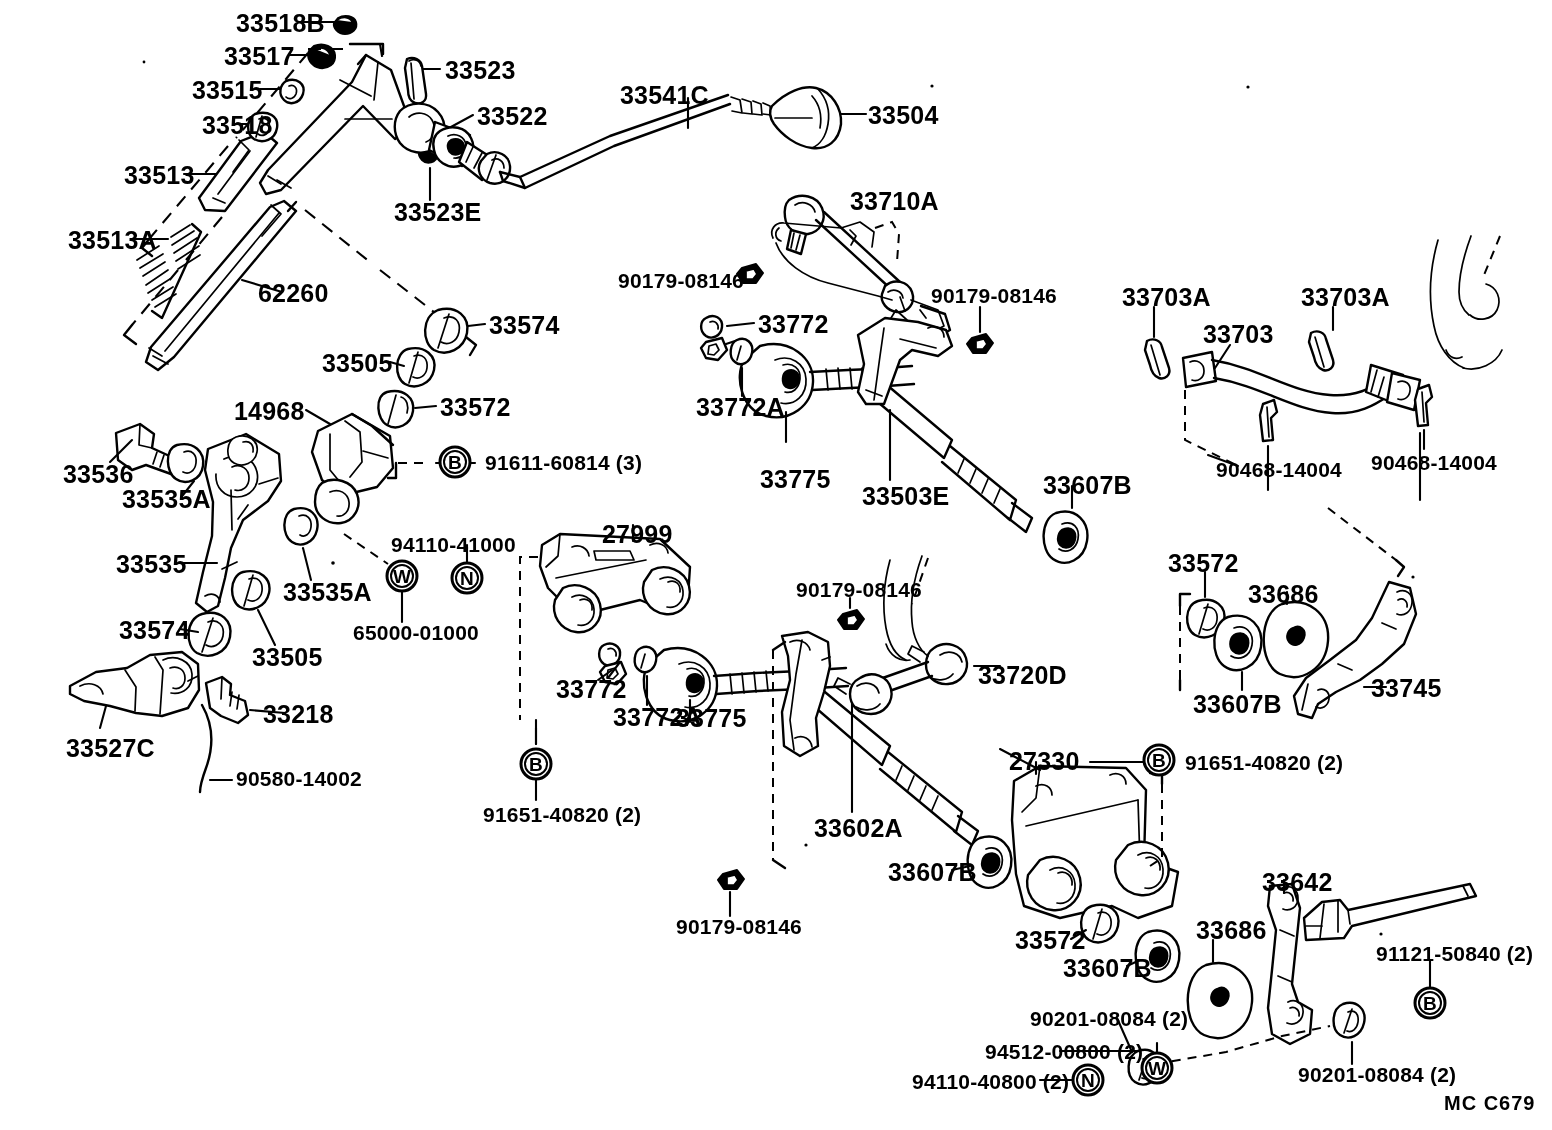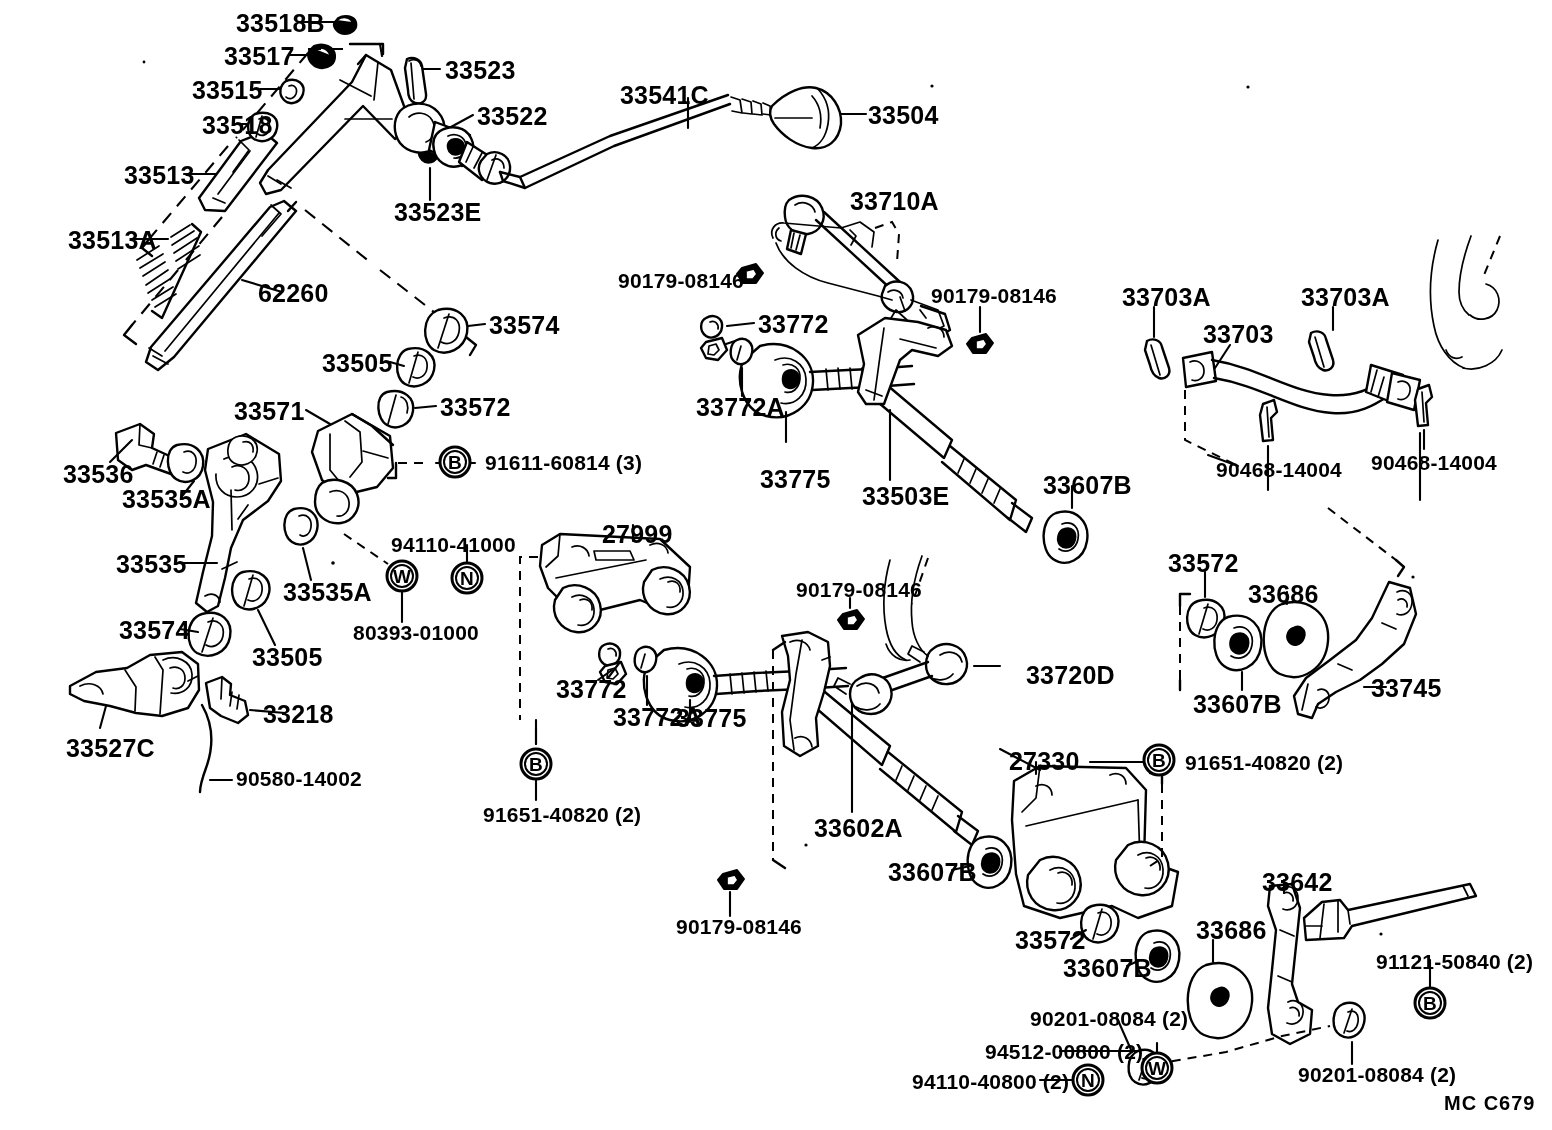--- a/index.html
+++ b/index.html
@@ -710,57 +710,57 @@
       <div class="lbl big" id="l-33703A1" style="left: 1122px; top: 285px;">33703A</div>
       <div class="lbl big" id="l-33703A2" style="left: 1301px; top: 285px;">33703A</div>
       <div class="lbl big" id="l-33703" style="left: 1203px; top: 322px;">33703</div>
       <div class="lbl big" id="l-33501" style="left: 258px; top: 281px;">62260</div>
       <div class="lbl big" id="l-33772t" style="left: 758px; top: 312px;">33772</div>
       <div class="lbl big" id="l-33574t" style="left: 489px; top: 313px;">33574</div>
       <div class="lbl big" id="l-33505t" style="left: 322px; top: 351px;">33505</div>
       <div class="lbl big" id="l-33572t" style="left: 440px; top: 395px;">33572</div>
       <div class="lbl big" id="l-33772At" style="left: 696px; top: 395px;">33772A</div>
       <div class="lbl big" id="l-33775t" style="left: 760px; top: 467px;">33775</div>
-      <div class="lbl big" id="l-33571" style="left: 234px; top: 399px;">33571</div>
+      <div class="lbl big" id="l-33571" style="left: 234px; top: 399px;">14968</div>
       <div class="lbl mid" id="l-90468a" style="left: 1216px; top: 459px;">90468-14004</div>
       <div class="lbl mid" id="l-90468b" style="left: 1371px; top: 452px;">90468-14004</div>
       <div class="lbl mid" id="l-91611" style="left: 485px; top: 452px;">91611-60814 (3)</div>
       <div class="lbl big" id="l-33536" style="left: 63px; top: 462px;">33536</div>
       <div class="lbl big" id="l-33503E" style="left: 862px; top: 484px;">33503E</div>
       <div class="lbl big" id="l-33607Ba" style="left: 1043px; top: 473px;">33607B</div>
       <div class="lbl big" id="l-33535Aa" style="left: 122px; top: 487px;">33535A</div>
       <div class="lbl big" id="l-33706" style="left: 602px; top: 522px;">27999</div>
       <div class="lbl big" id="l-33535" style="left: 116px; top: 552px;">33535</div>
       <div class="lbl mid" id="l-94110a" style="left: 391px; top: 534px;">94110-41000</div>
       <div class="lbl big" id="l-33572r" style="left: 1168px; top: 551px;">33572</div>
       <div class="lbl big" id="l-33686r" style="left: 1248px; top: 582px;">33686</div>
       <div class="lbl big" id="l-33535Ab" style="left: 283px; top: 580px;">33535A</div>
       <div class="lbl mid" id="l-90179c" style="left: 796px; top: 579px;">90179-08146</div>
       <div class="lbl big" id="l-33574b" style="left: 119px; top: 618px;">33574</div>
       <div class="lbl big" id="l-33505b" style="left: 252px; top: 645px;">33505</div>
-      <div class="lbl mid" id="l-94512a" style="left: 353px; top: 622px;">80393-01000</div>
+      <div class="lbl mid" id="l-94512a" style="left: 353px; top: 622px;">65000-01000</div>
       <div class="lbl big" id="l-33607Bb" style="left: 1193px; top: 692px;">33607B</div>
       <div class="lbl big" id="l-33745" style="left: 1371px; top: 676px;">33745</div>
       <div class="lbl big" id="l-33772b" style="left: 556px; top: 677px;">33772</div>
-      <div class="lbl big" id="l-33720D" style="left: 978px; top: 663px; margin-left: 48px;">33720D</div>
+      <div class="lbl big" id="l-33720D" style="left: 978px; top: 663px;">33720D</div>
       <div class="lbl big" id="l-33218" style="left: 263px; top: 702px;">33218</div>
       <div class="lbl big" id="l-33772Ab" style="left: 613px; top: 705px;">33772A</div>
       <div class="lbl big" id="l-33775b" style="left: 676px; top: 706px;">33775</div>
       <div class="lbl big" id="l-33527C" style="left: 66px; top: 736px;">33527C</div>
       <div class="lbl mid" id="l-90580" style="left: 236px; top: 768px;">90580-14002</div>
       <div class="lbl big" id="l-33607" style="left: 1009px; top: 749px;">27330</div>
       <div class="lbl mid" id="l-91651a" style="left: 1185px; top: 752px;">91651-40820 (2)</div>
       <div class="lbl mid" id="l-91651b" style="left: 483px; top: 804px;">91651-40820 (2)</div>
       <div class="lbl big" id="l-33602A" style="left: 814px; top: 816px;">33602A</div>
       <div class="lbl big" id="l-33607Bc" style="left: 888px; top: 860px;">33607B</div>
       <div class="lbl big" id="l-33642" style="left: 1262px; top: 870px;">33642</div>
       <div class="lbl mid" id="l-90179d" style="left: 676px; top: 916px;">90179-08146</div>
       <div class="lbl big" id="l-33572b" style="left: 1015px; top: 928px;">33572</div>
       <div class="lbl big" id="l-33686b" style="left: 1196px; top: 918px;">33686</div>
-      <div class="lbl mid" id="l-91121" style="left: 1376px; top: 943px; margin-top: 8px;">91121-50840 (2)</div>
+      <div class="lbl mid" id="l-91121" style="left: 1376px; top: 943px;">91121-50840 (2)</div>
       <div class="lbl big" id="l-33607Bd" style="left: 1063px; top: 956px;">33607B</div>
       <div class="lbl mid" id="l-90201a" style="left: 1030px; top: 1008px;">90201-08084 (2)</div>
       <div class="lbl mid" id="l-94512b" style="left: 985px; top: 1041px;">94512-00800 (2)</div>
       <div class="lbl mid" id="l-94110b" style="left: 912px; top: 1071px;">94110-40800 (2)</div>
       <div class="lbl mid" id="l-90201b" style="left: 1298px; top: 1064px;">90201-08084 (2)</div>
       <div class="lbl cap" id="l-catalog" style="left: 1444px; top: 1093px;">MC  C679</div>
     </div>
 
 </div>
 

